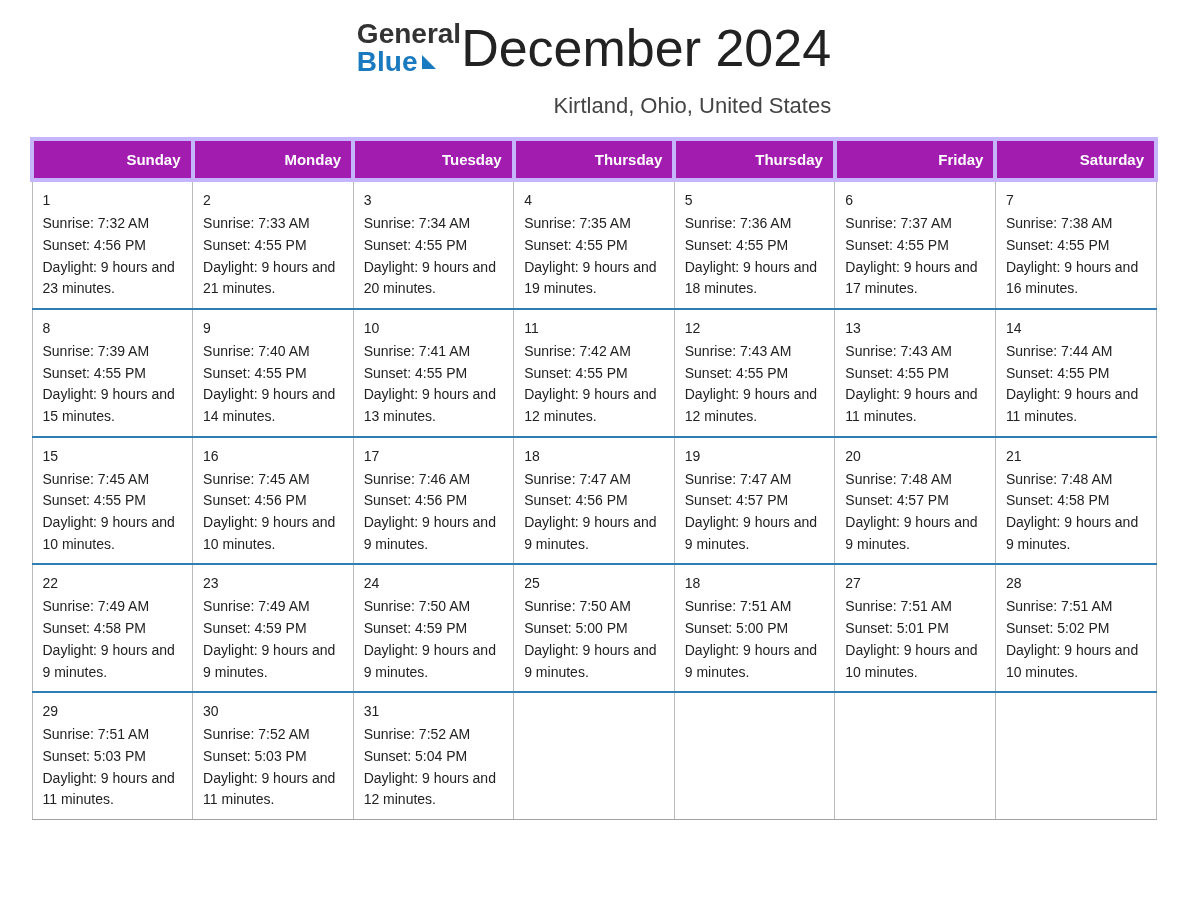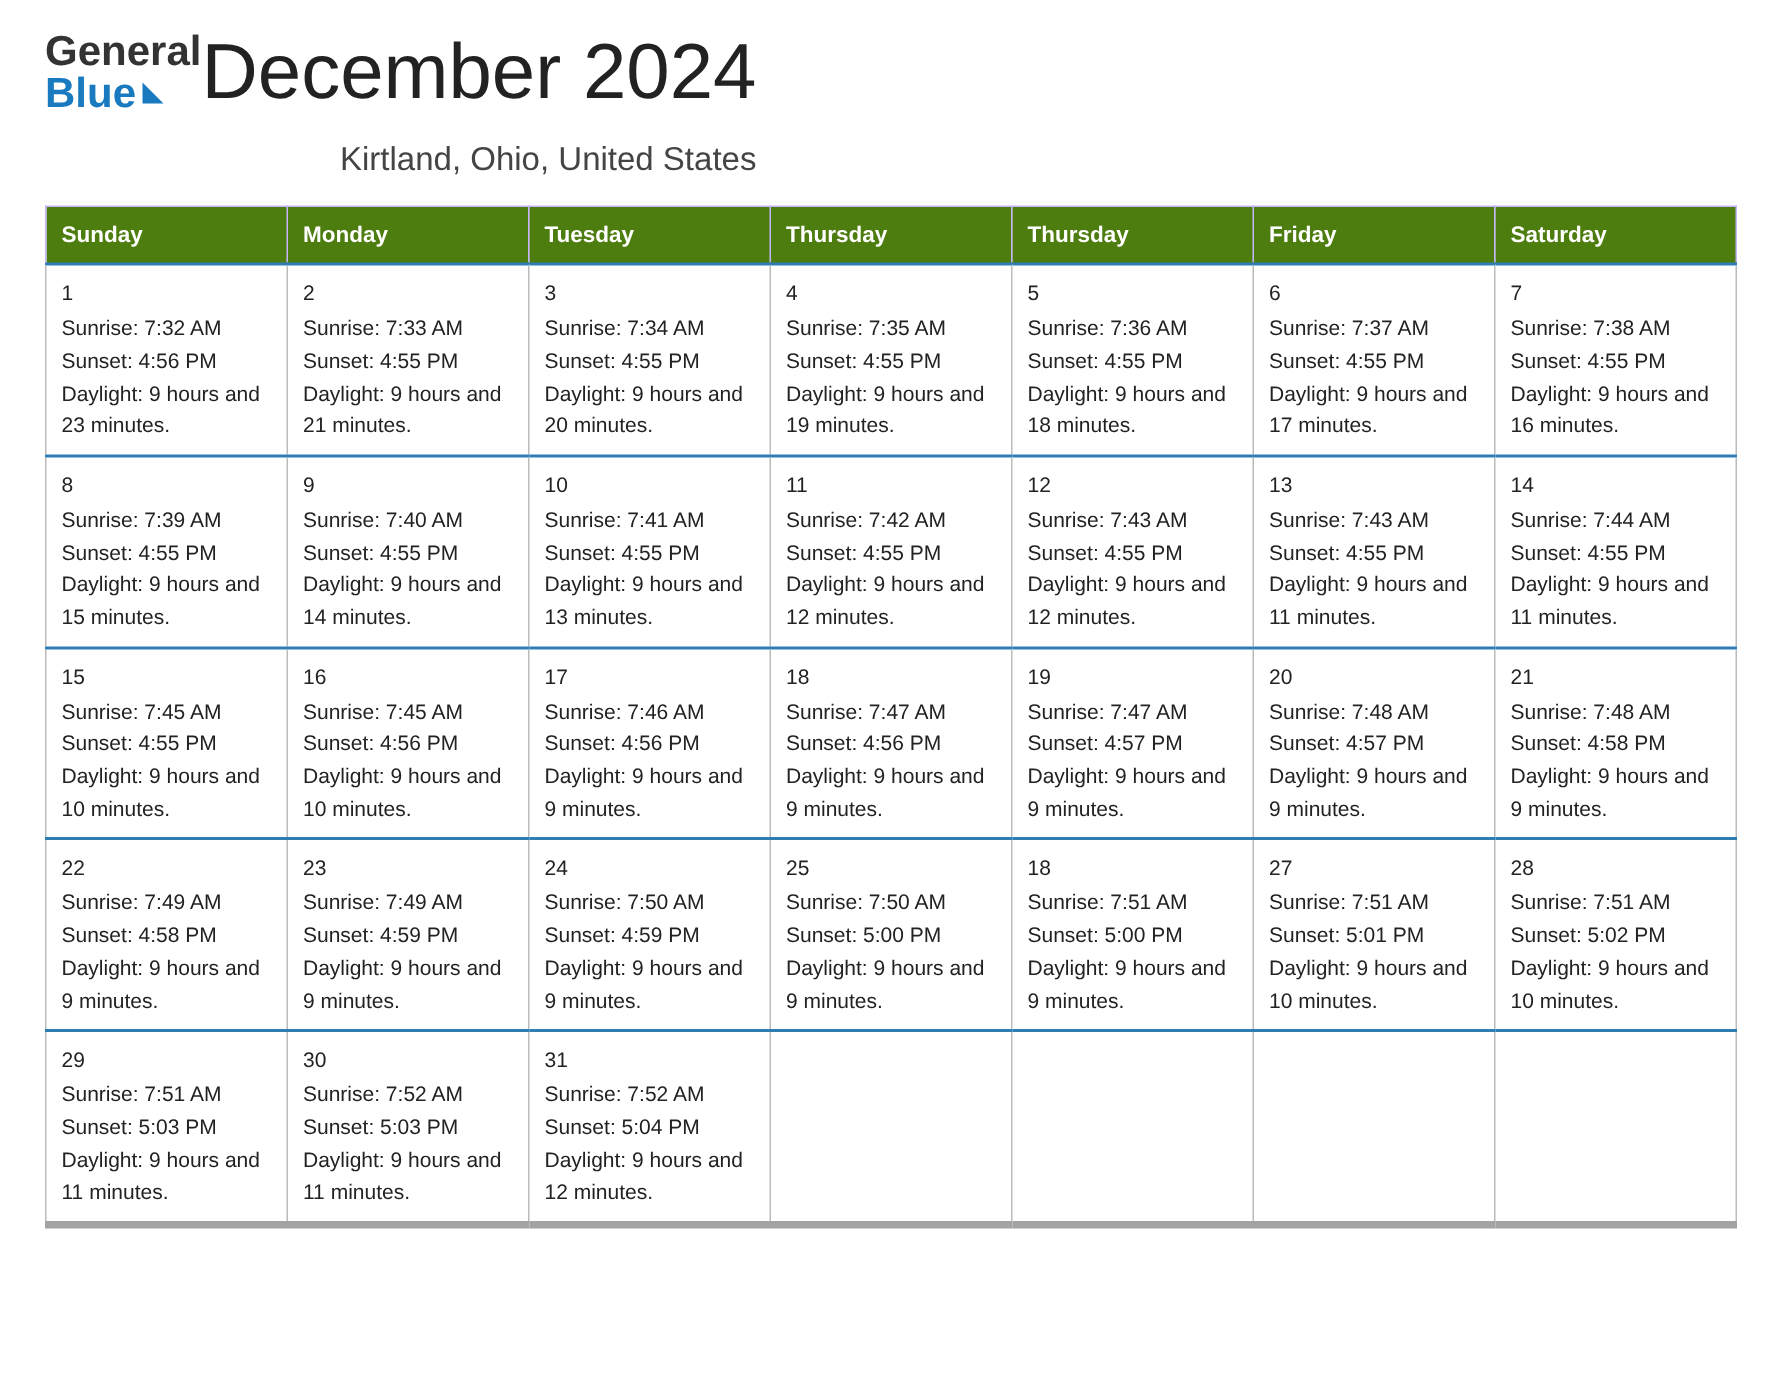--- a/index.html
+++ b/index.html
@@ -6,21 +6,21 @@
     body {
       font-family: Arial, sans-serif;
       background: #fff;
       color: #222;
       width: 1188px;
       min-height: 918px;
       padding: 20px 30px;
     }
     .header {
       display: flex;
-      justify-content: flex-start;
+      justify-content: center;
       align-items: flex-start;
       margin-bottom: 18px;
     }
     .logo {
       display: flex;
       flex-direction: column;
       align-items: flex-start;
     }
     .logo-general {
       font-size: 28px;
@@ -58,27 +58,27 @@
       font-size: 22px;
       color: #444;
       margin-top: 16px;
     }
     table {
       width: 100%;
       border-collapse: collapse;
       table-layout: fixed;
     }
     thead tr th {
-      background-color: #4d7c0f;
+      background-color: #a21caf;
       color: #fff;
       font-size: 15px;
       font-weight: bold;
       padding: 10px 10px;
-      text-align: left;
-      border: 1px solid #c4b5fd;
+      text-align: right;
+      border: 4px solid #c4b5fd;
     }
     tbody tr td {
       vertical-align: top;
       padding: 8px 10px;
       border-left: 1px solid #bbb;
       border-right: 1px solid #bbb;
       border-bottom: 1px solid #ddd;
       font-size: 13px;
       line-height: 1.5;
       background: #fff;
@@ -101,21 +101,21 @@
       font-weight: normal;
       display: block;
       margin-bottom: 2px;
     }
     .day-info {
       font-size: 14px;
       color: #222;
       line-height: 1.55;
     }
     tbody tr:last-child td {
-      border-bottom: 5px solid #a3a3a3;
+      border-bottom: 1px solid #a3a3a3;
       border-radius: 26px;
     }
   </style>
 </head>
 <body>
 
 <div class="header">
   <div class="logo">
     <span class="logo-general">General</span>
     <span class="logo-blue">

